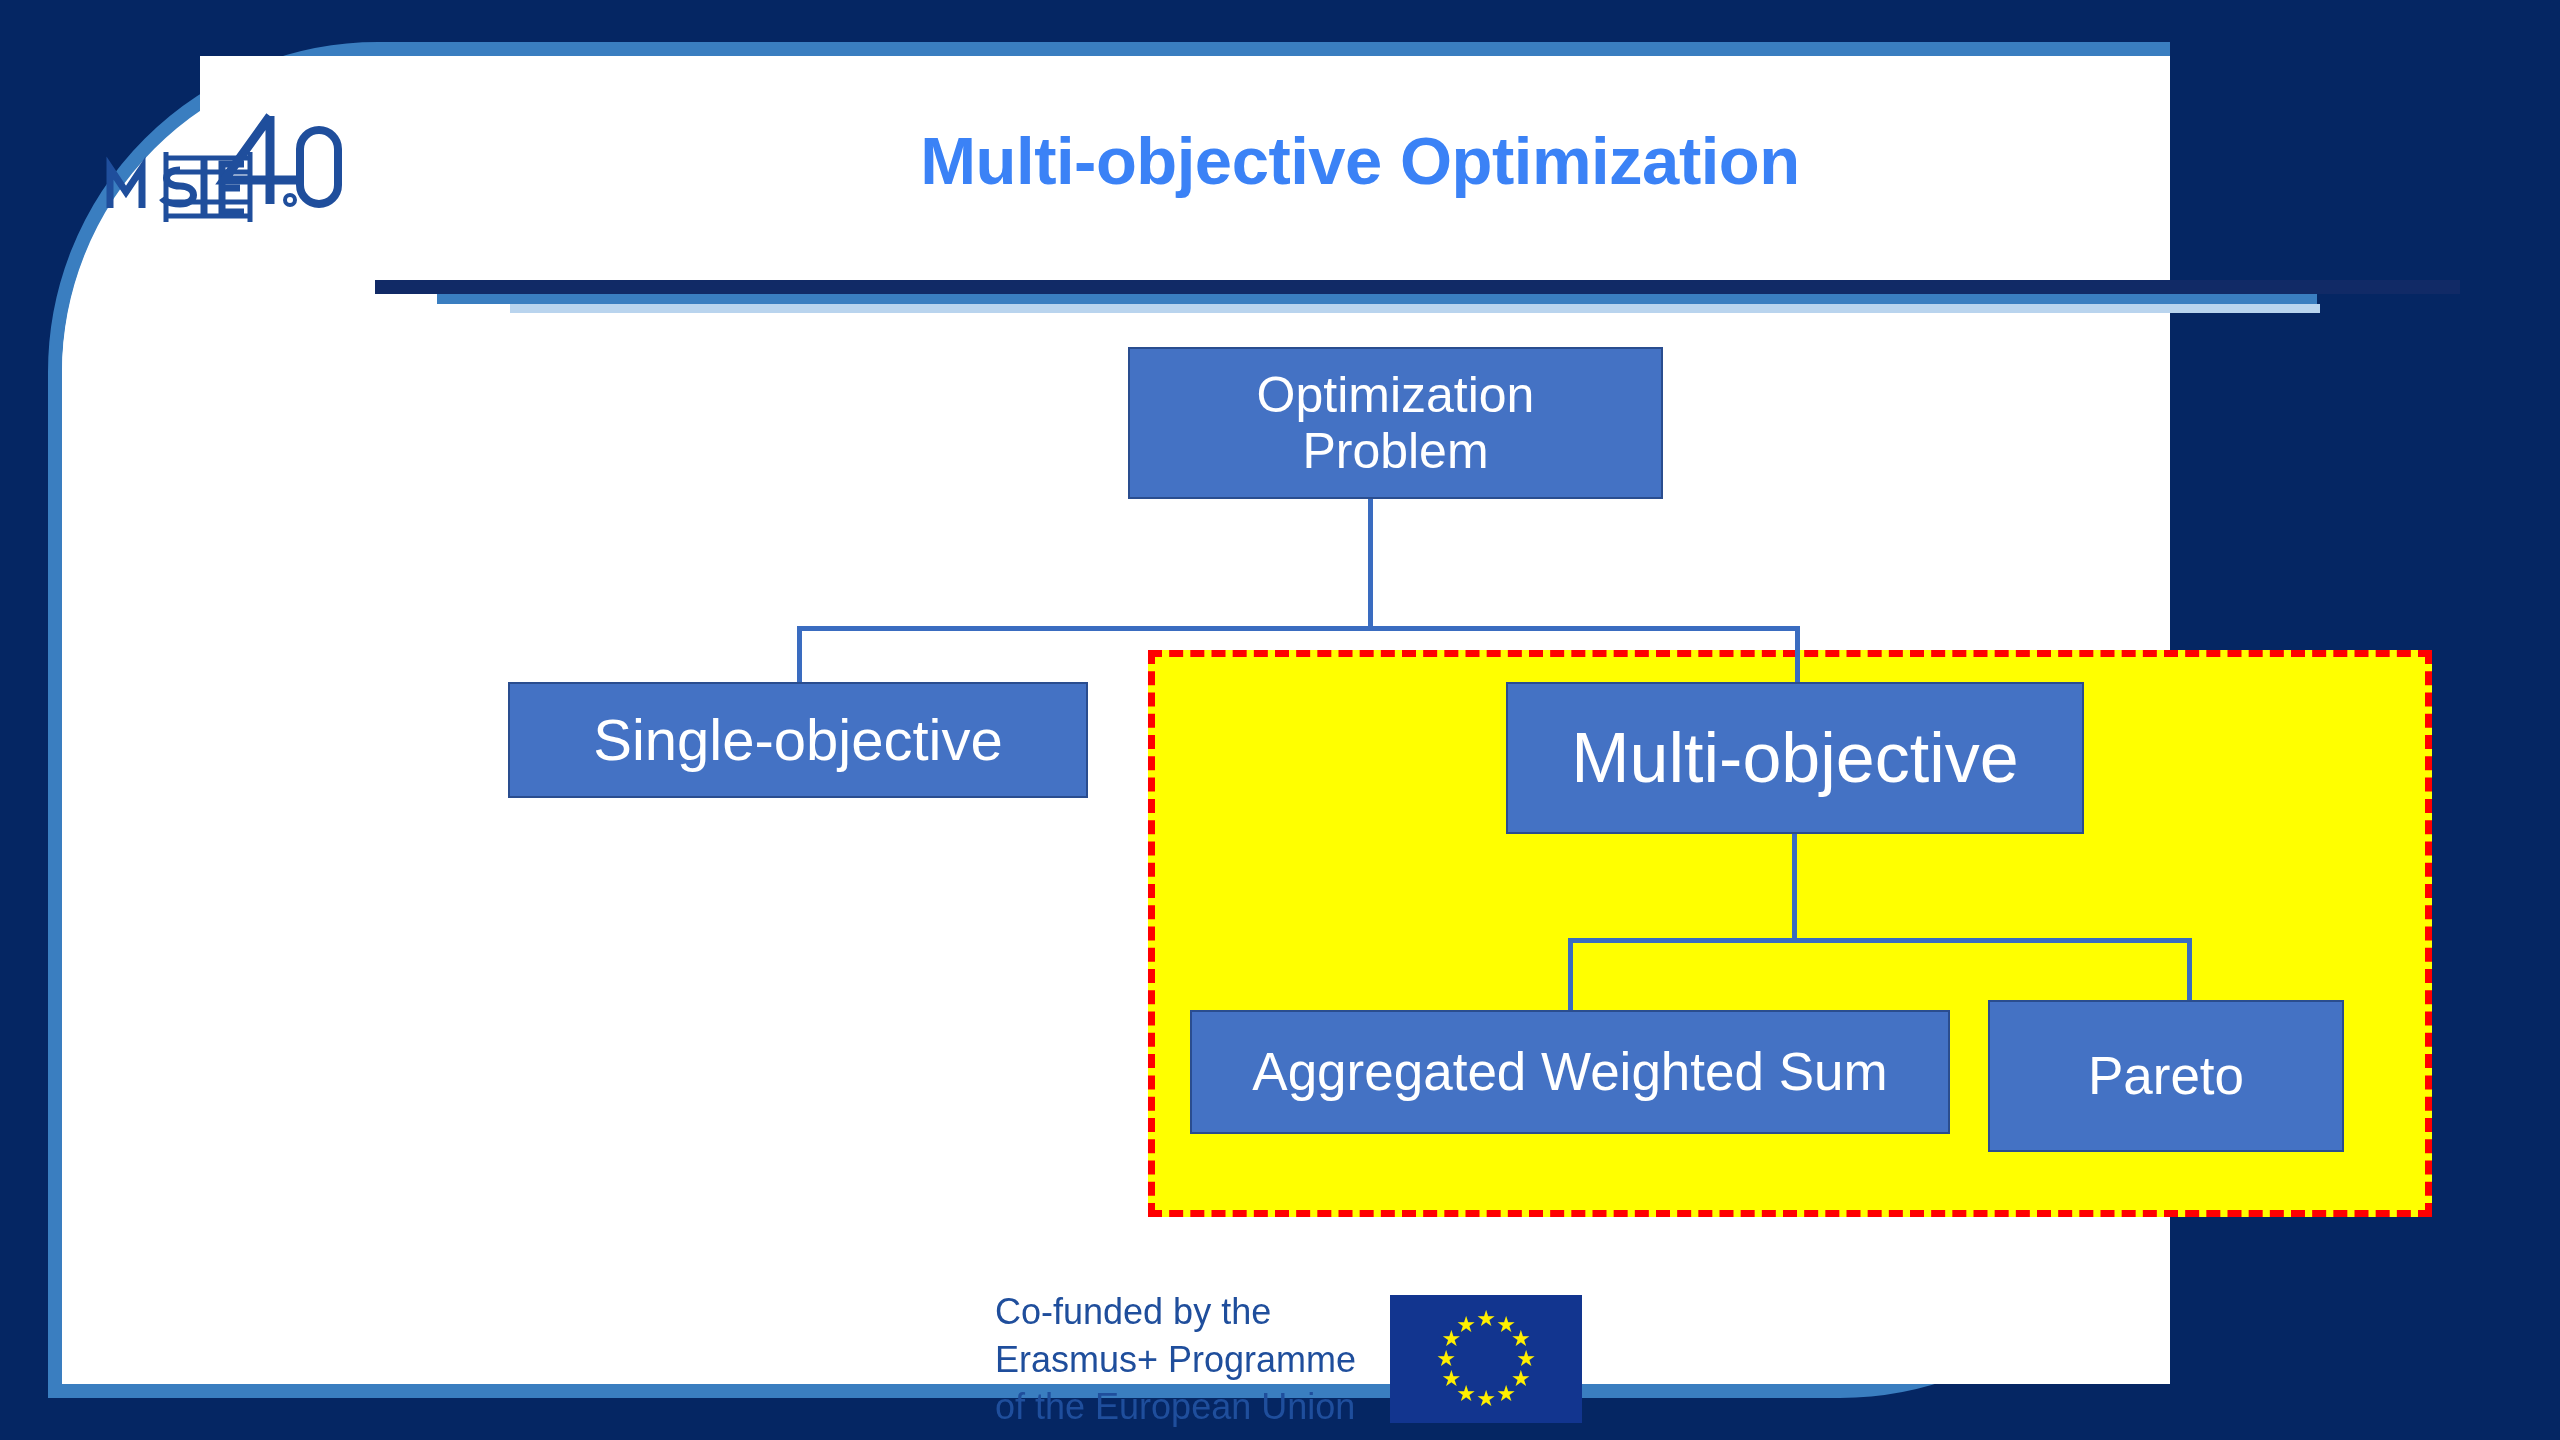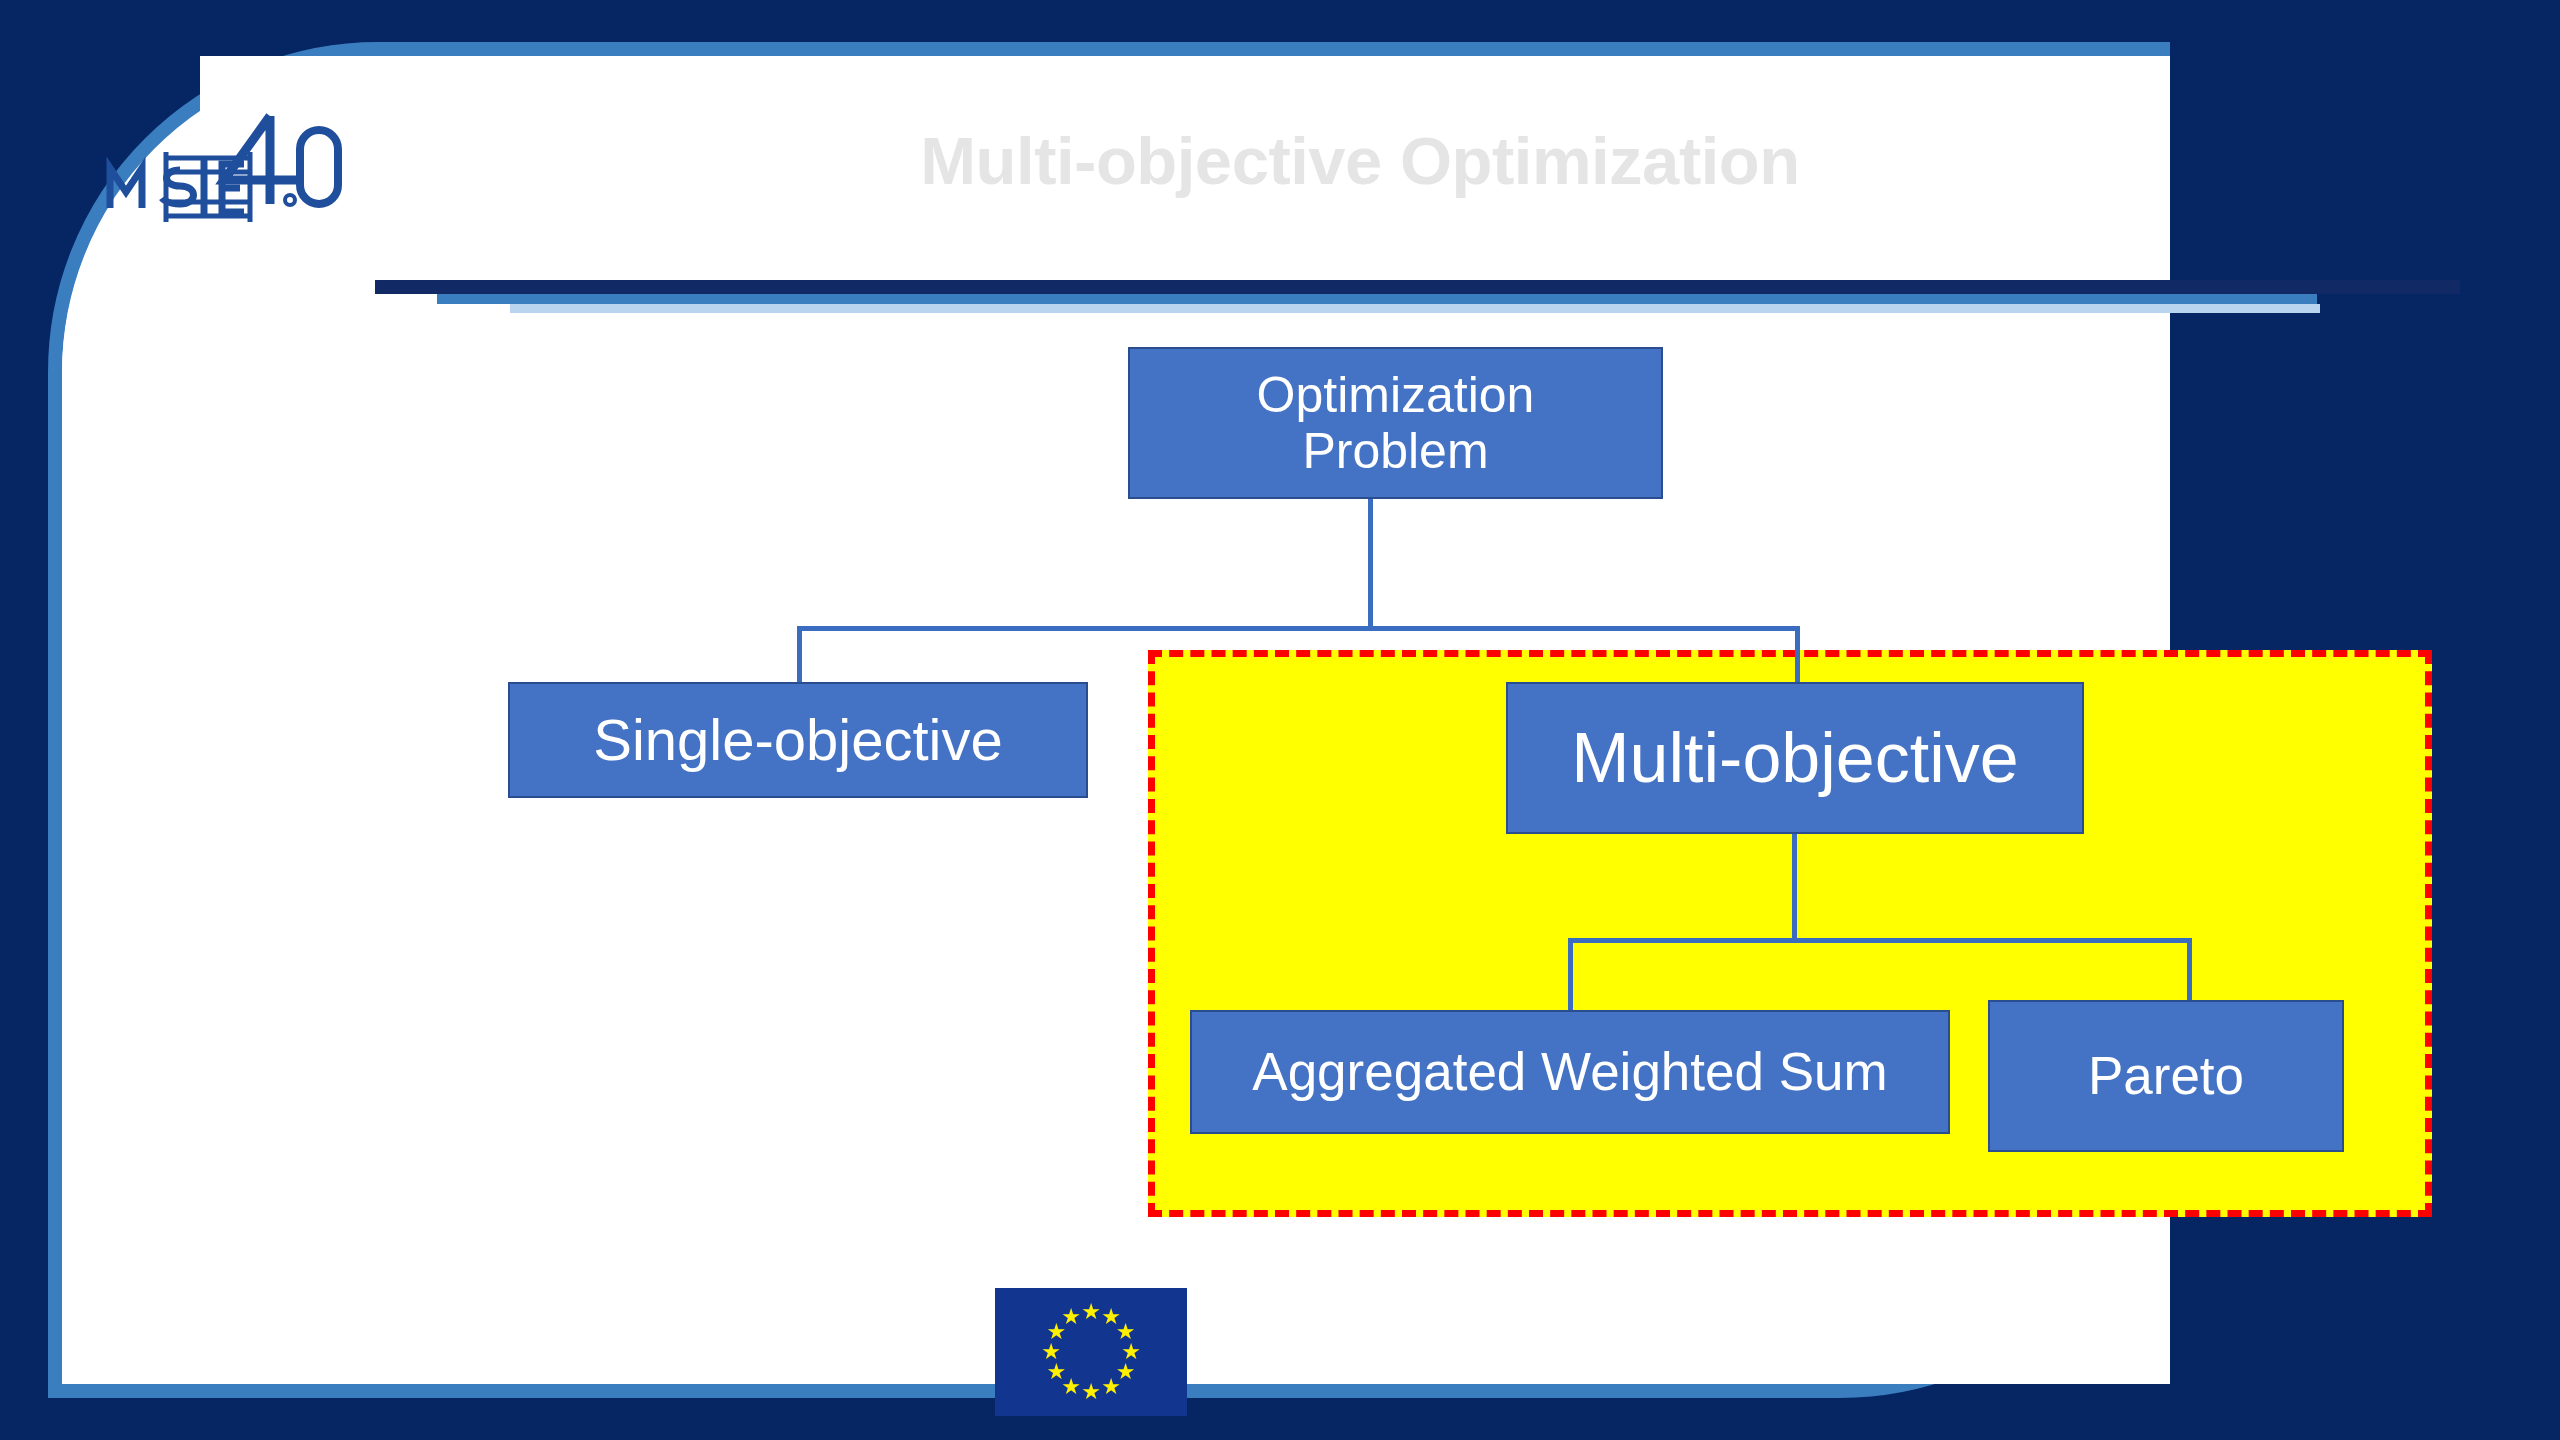--- a/index.html
+++ b/index.html
@@ -83,21 +83,21 @@
 
   
   #title {
     position: absolute;
     left: 380px;
     top: 122px;
     width: 1960px;
     text-align: center;
     font-size: 67px;
     font-weight: bold;
-    color: #e5e5e5;
+    color: #3b82f6;
     letter-spacing: -0.5px;
     font-family: "Liberation Sans", sans-serif;
   }
 
   
   .rule { position: absolute; }
   #rule-navy  { left: 375px; top: 280px; width: 2085px; height: 14px; background: #112a66; }
   #rule-mid   { left: 437px; top: 294px; width: 1880px; height: 10px; background: #3a7ec0; }
   #rule-light { left: 510px; top: 304px; width: 1810px; height: 9px; background: #b9d4ee; }
 
@@ -248,20 +248,23 @@
 
   <div class="node" id="node-aws">
     <span>Aggregated Weighted Sum</span>
   </div>
 
   <div class="node" id="node-pareto">
     <span>Pareto</span>
   </div>
 
   <div id="footer">
+    <div id="footer-text">Co-funded by the
+Erasmus+ Programme
+of the European Union</div>
     <div id="eu-flag">
         <span class="star" style="left: 96px; top: 24px; color: rgb(255, 239, 0);">★</span>
         <span class="star" style="left: 116px; top: 29.359px; color: rgb(255, 239, 0);">★</span>
         <span class="star" style="left: 130.641px; top: 44px; color: rgb(255, 239, 0);">★</span>
         <span class="star" style="left: 136px; top: 64px; color: rgb(255, 239, 0);">★</span>
         <span class="star" style="left: 130.641px; top: 84px; color: rgb(255, 239, 0);">★</span>
         <span class="star" style="left: 116px; top: 98.641px; color: rgb(255, 239, 0);">★</span>
         <span class="star" style="left: 96px; top: 104px; color: rgb(255, 239, 0);">★</span>
         <span class="star" style="left: 76px; top: 98.641px; color: rgb(255, 239, 0);">★</span>
         <span class="star" style="left: 61.359px; top: 84px; color: rgb(255, 239, 0);">★</span>

